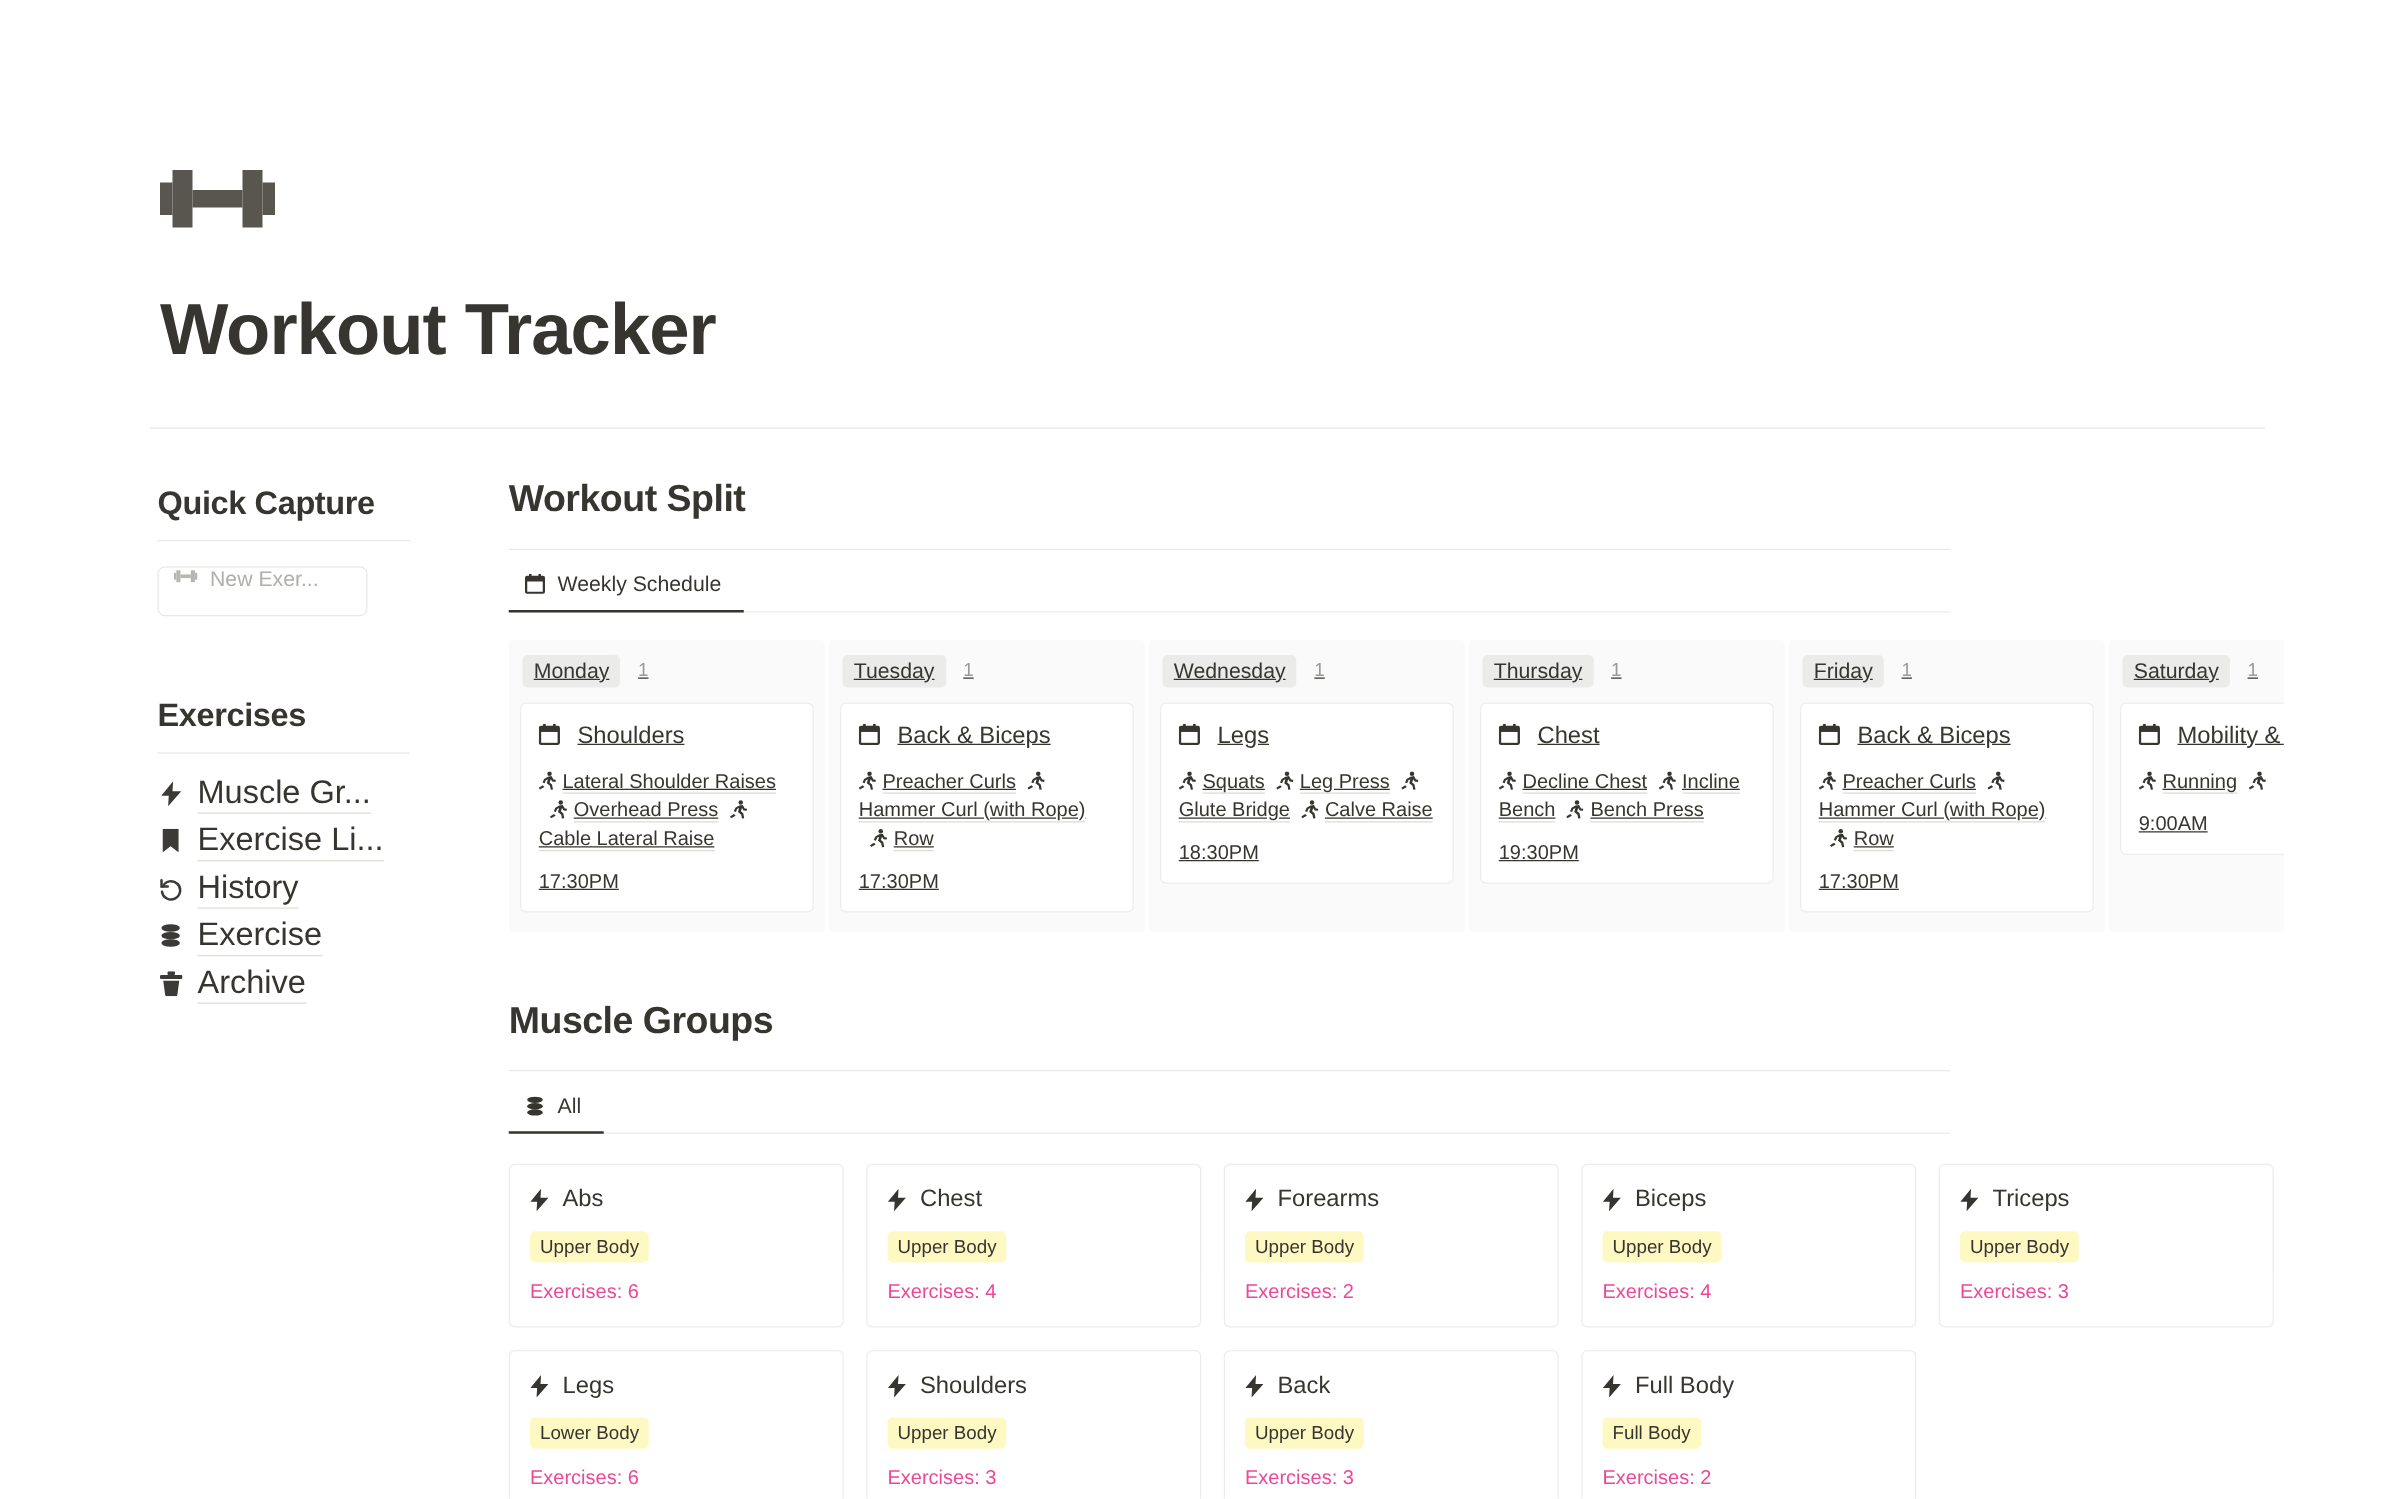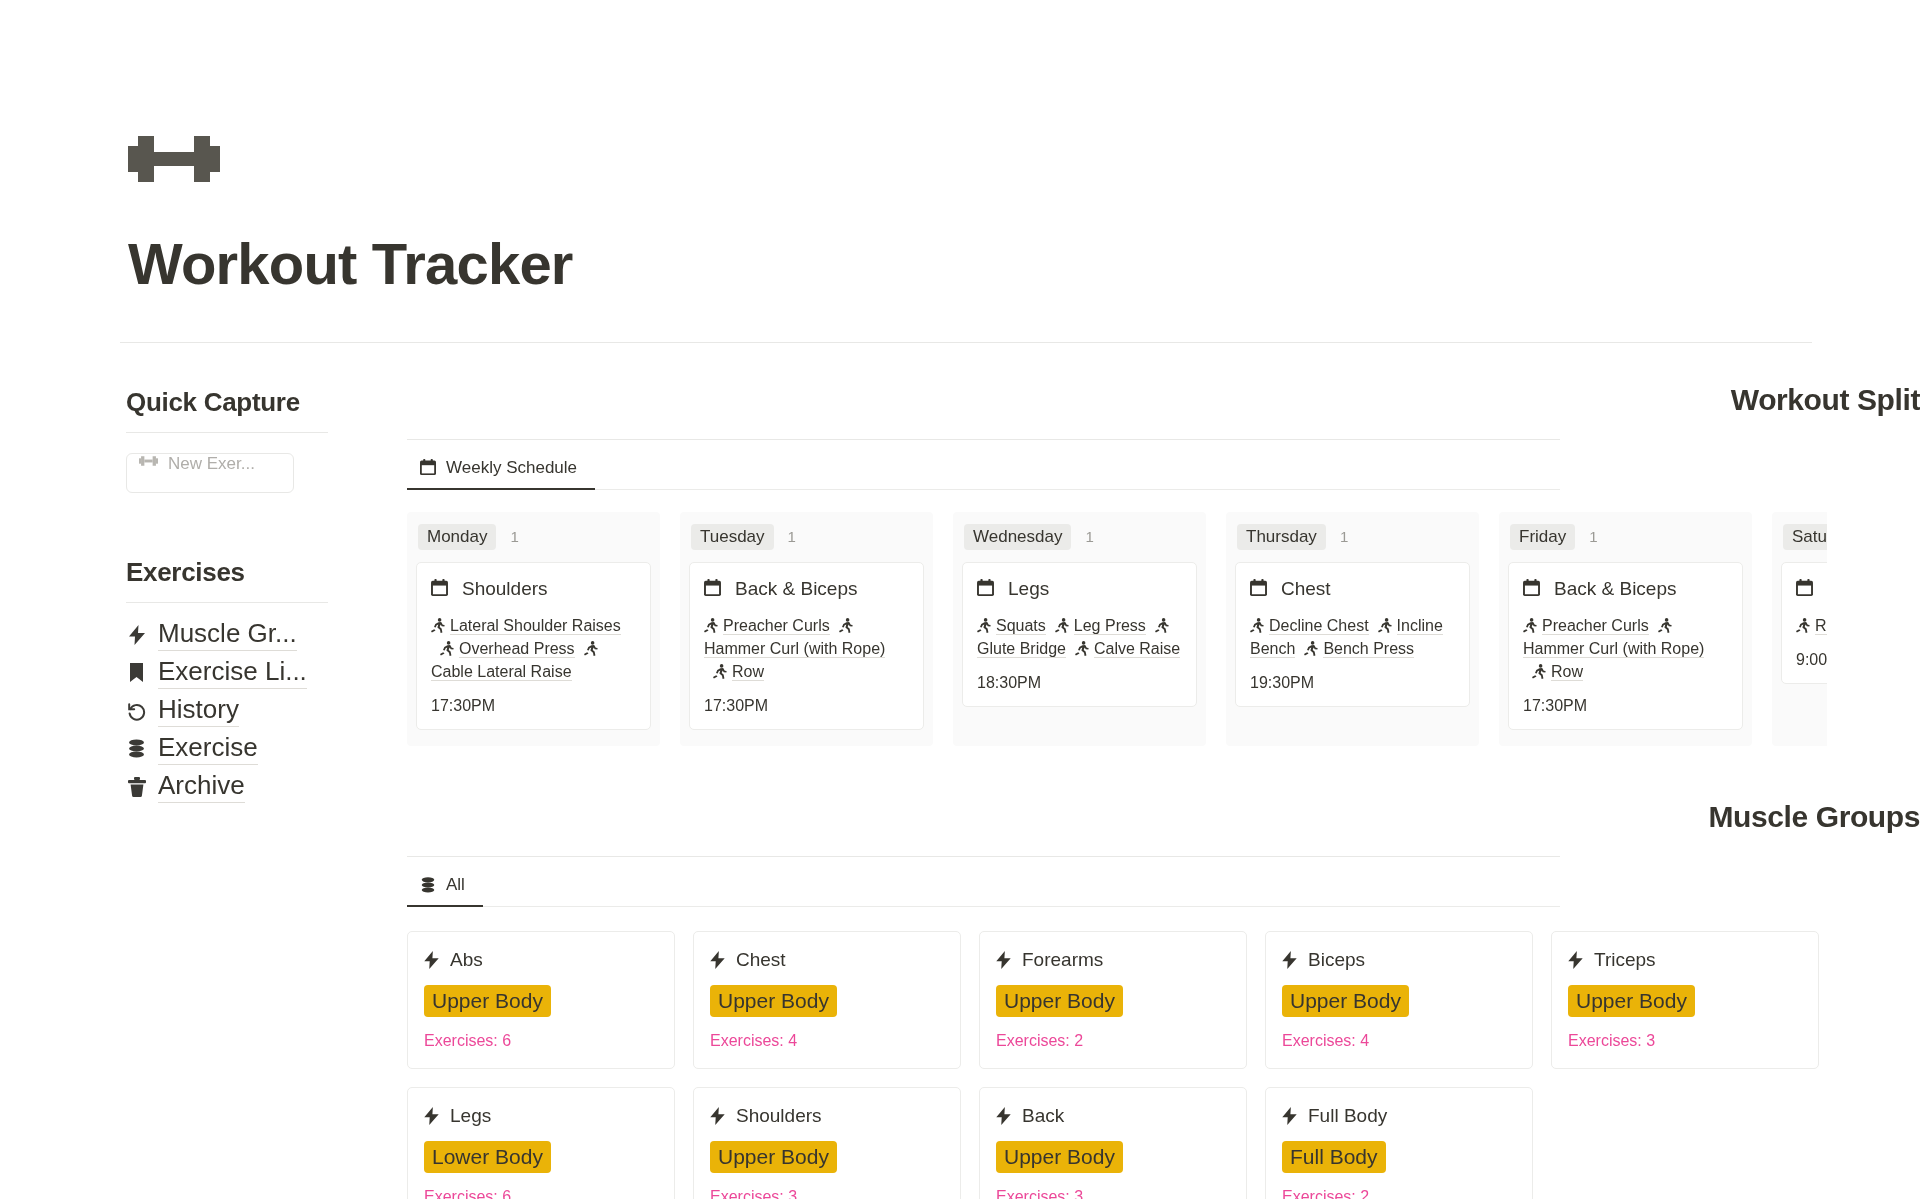--- a/index.html
+++ b/index.html
@@ -125,21 +125,20 @@
     white-space: nowrap;
   }
 
   
   .section-title {
     font-size: 30px;
     font-weight: bold;
     color: #37352f;
     letter-spacing: -0.4px;
     margin: 0;
-    text-align: right;
   }
   .section-rule {
     border-top: 1px solid #e8e8e6;
     margin-top: 22px;
     width: 1153px;
   }
   .tabbar {
     margin-top: 12px;
     width: 1153px;
     border-bottom: 1px solid #ebebe9;
@@ -157,24 +156,25 @@
   }
   .tab .ticon {
     width: 17px; height: 17px;
     display: flex; align-items: center; justify-content: center;
     color: #37352f;
   }
 
   
   .board {
     display: flex;
-    gap: 20px;
+    gap: 3px;
     margin-top: 22px;
     width: 1420px;
     overflow: hidden;
+    text-decoration: underline;
   }
   .day-col {
     width: 253px;
     flex: 0 0 253px;
     background: #fafafa;
     border-radius: 4px;
     padding: 10px 9px 16px 9px;
     box-sizing: border-box;
   }
   .day-head {
@@ -268,23 +268,23 @@
     font-size: 19px;
     color: #37352f;
   }
   .mg-title .bolt {
     width: 15px; height: 18px; flex: 0 0 15px;
     color: #37352f;
   }
   .mg-tag {
     display: inline-block;
     margin-top: 14px;
-    background: #eab308;
+    background: #fef9c3;
     border-radius: 4px;
-    font-size: 21px;
+    font-size: 15px;
     color: #37352f;
     padding: 4px 8px;
   }
   .mg-count {
     margin-top: 15px;
     font-size: 16px;
     color: #ec4899;
   }
 </style>
 </head>

